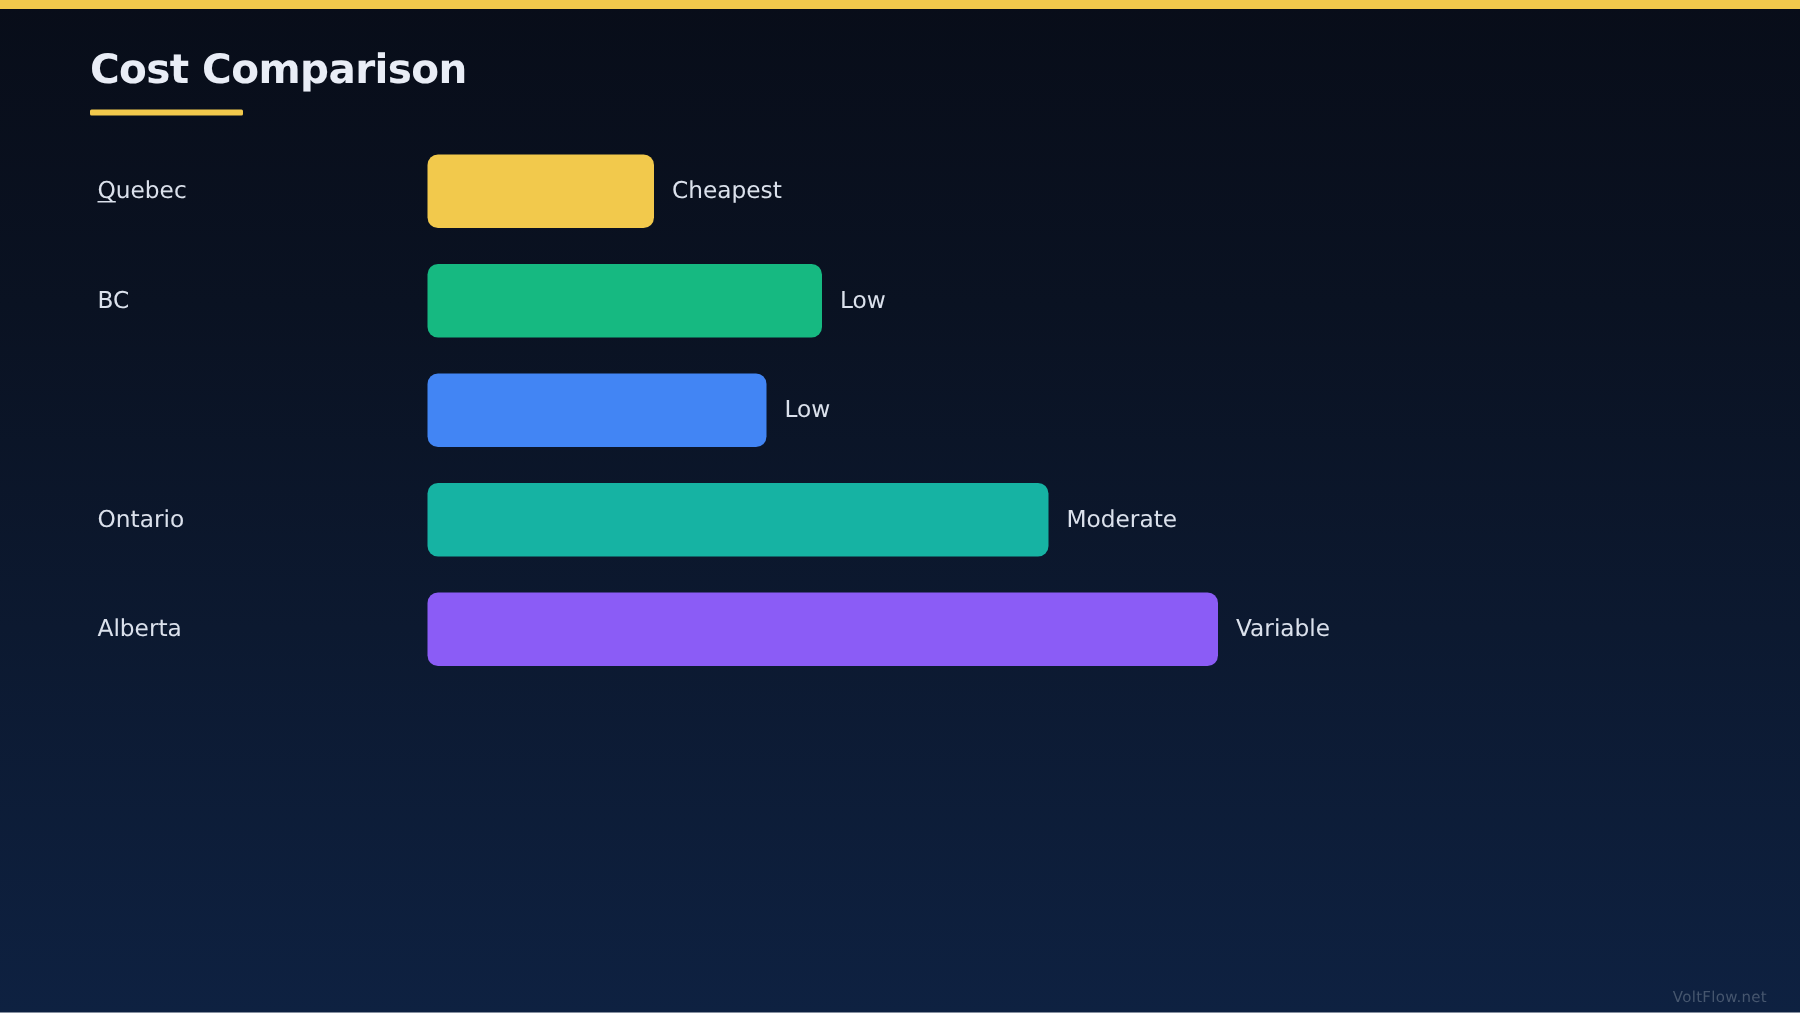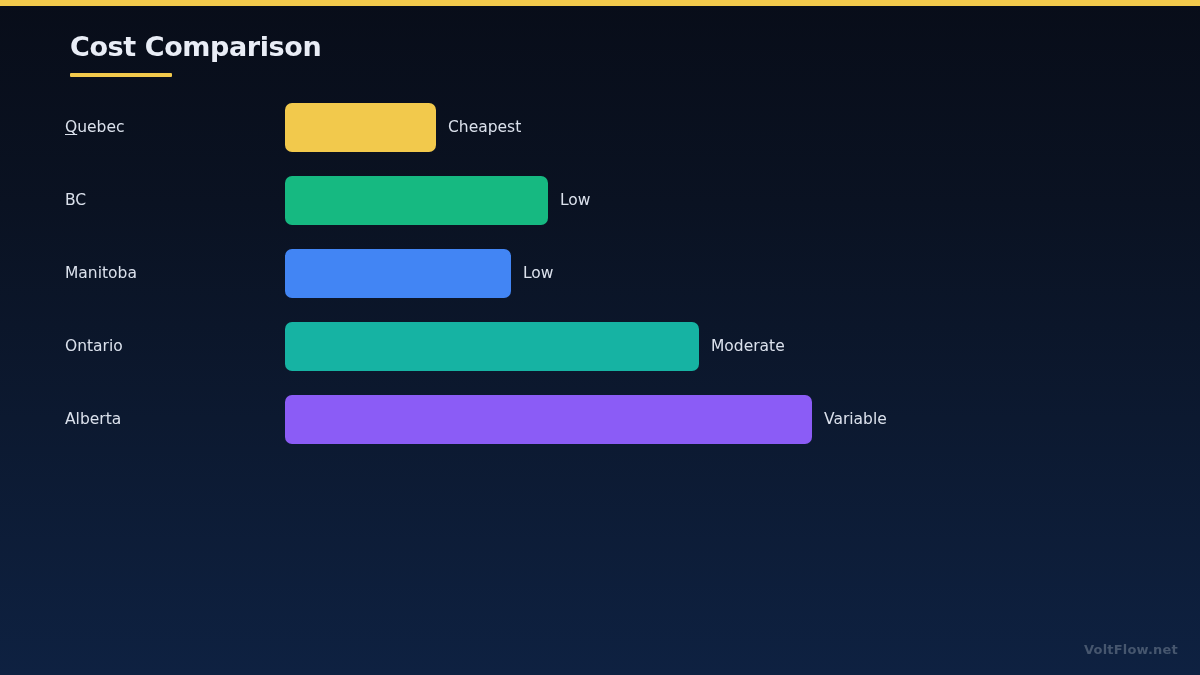--- a/index.html
+++ b/index.html
@@ -24,21 +24,21 @@
     top: 0; left: 0;
     width: 1200px;
     height: 6px;
     background: #f2c94c;
   }
 
   
   .header {
     position: absolute;
     top: 30px;
-    left: 70px;
+    left: 60px;
     text-align: right;
   }
 
   .page-title {
     font-size: 27px;
     font-weight: 700;
     letter-spacing: -0.4px;
     color: #e9edf6;
     line-height: 1.25;
     white-space: nowrap;
@@ -101,25 +101,24 @@
     font-size: 15.5px;
     color: #dbe1ec;
     white-space: nowrap;
     line-height: 49px;
   }
 
   
   .watermark {
     position: absolute;
     right: 22px;
-    bottom: 18px;
-    font-size: 13px;
+    bottom: 4px;
+    font-size: 10px;
     color: #46566e;
     letter-spacing: 0.2px;
-    font-weight: bold;
   }
 </style>
 </head>
 <body>
 
 <div class="top-accent"></div>
 
 <div class="header">
   <div class="page-title">Cost Comparison</div>
   <div class="title-underline"></div>
@@ -135,21 +134,20 @@
       </div>
     </div>
     <div class="bar-row">
       <div class="row-label">BC</div>
       <div class="bar-track">
         <div class="bar" style="width: 263px; background: rgb(22, 185, 129);"></div>
         <div class="bar-value">Low</div>
       </div>
     </div>
     <div class="bar-row">
-      <div class="row-label">Manitoba</div>
       <div class="bar-track">
         <div class="bar" style="width: 226px; background: rgb(66, 133, 244);"></div>
         <div class="bar-value">Low</div>
       </div>
     </div>
     <div class="bar-row">
       <div class="row-label">Ontario</div>
       <div class="bar-track">
         <div class="bar" style="width: 414px; background: rgb(22, 179, 163);"></div>
         <div class="bar-value">Moderate</div>

